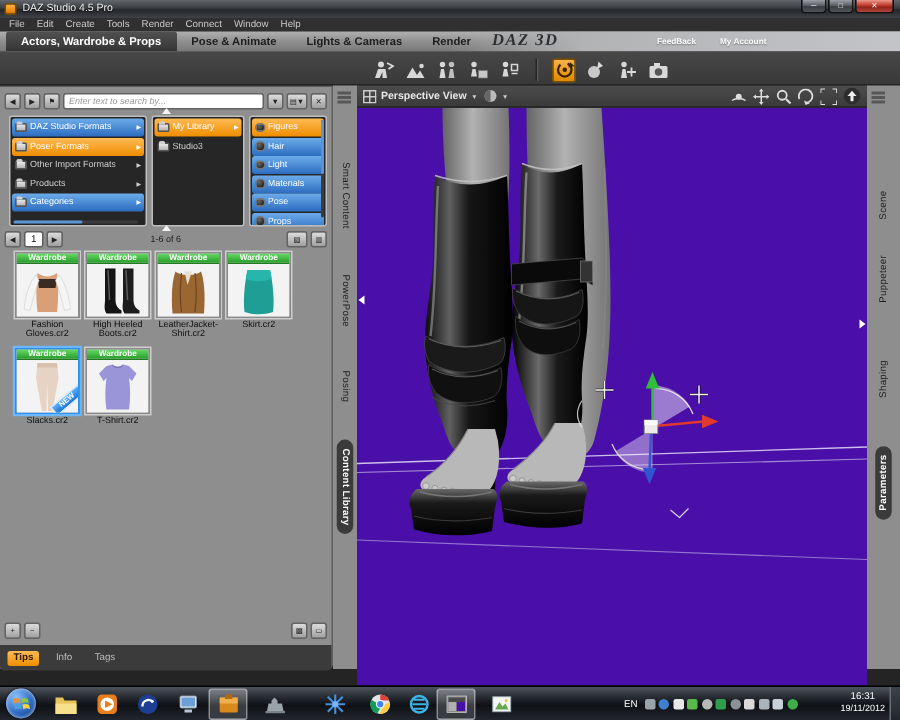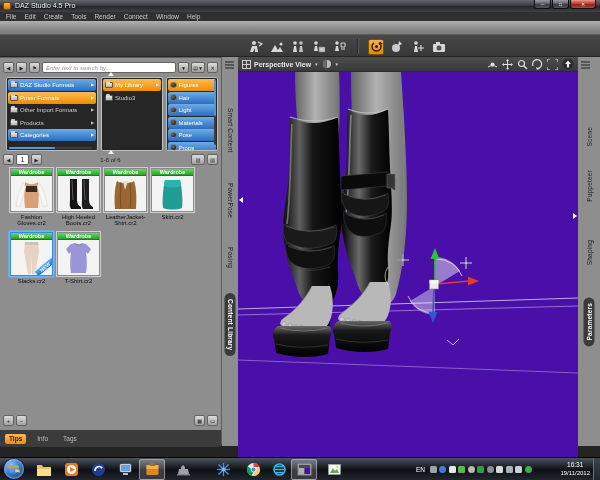--- a/index.html
+++ b/index.html
@@ -124,20 +124,31 @@
     <span class="menu-item">Edit</span>
     <span class="menu-item">Create</span>
     <span class="menu-item">Tools</span>
     <span class="menu-item">Render</span>
     <span class="menu-item">Connect</span>
     <span class="menu-item">Window</span>
     <span class="menu-item">Help</span>
   </div>
 
   <div class="tabrow">
+    <div class="brand">
+      <div class="daz-logo">DAZ 3D</div>
+      <div class="brand-link fb">FeedBack</div>
+      <div class="brand-link ma">My Account</div>
+    </div>
+    <div class="tabs">
+      <div class="rtab active">Actors, Wardrobe &amp; Props</div>
+      <div class="rtab">Pose &amp; Animate</div>
+      <div class="rtab">Lights &amp; Cameras</div>
+      <div class="rtab">Render</div>
+    </div>
   </div>
 
   <div class="toolbar">
     <div class="tool-group">
       <div class="tool">
         <svg width="14" height="14" viewBox="0 0 14 14">
             <circle cx="5" cy="3" r="2" fill="#d8d8d8"></circle>
             <path d="M3,6 L8,6 L9,12 L6,12 L6,8 L4,12 L1,12 Z" fill="#d8d8d8"></path>
             <path d="M9,2 L13,4 L10,6" fill="none" stroke="#d8d8d8" stroke-width="1.2"></path>
           </svg>

